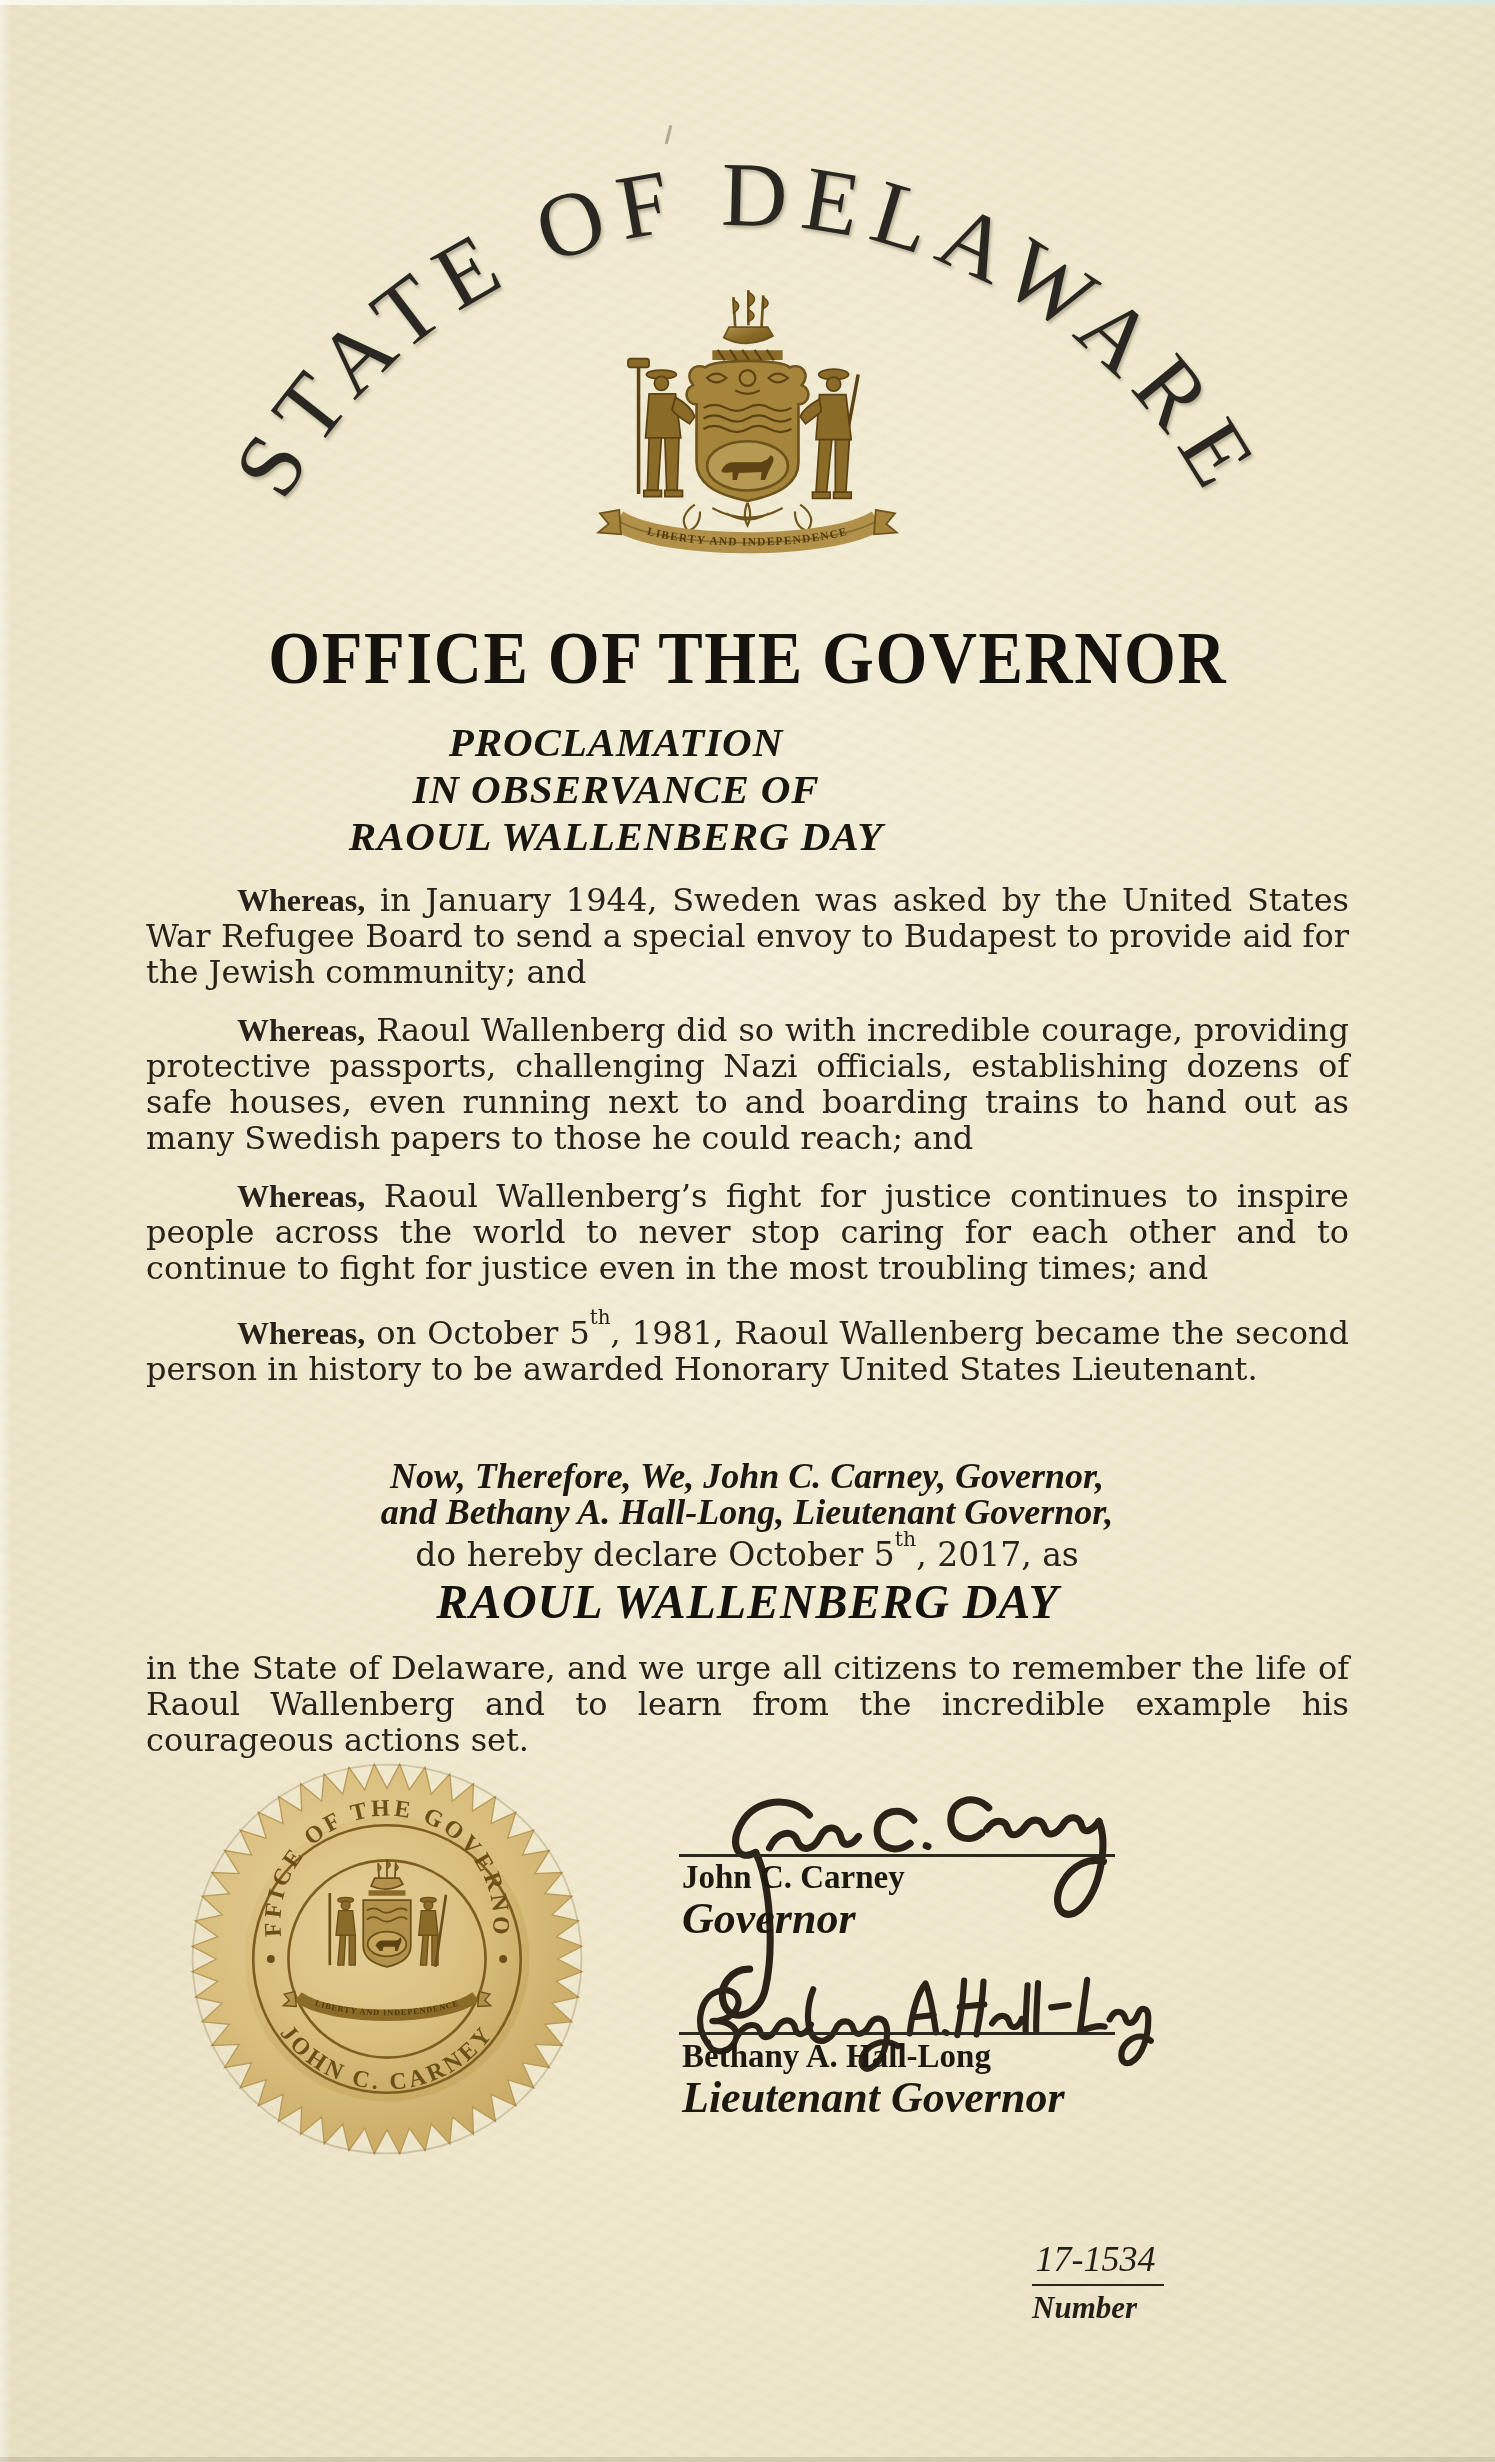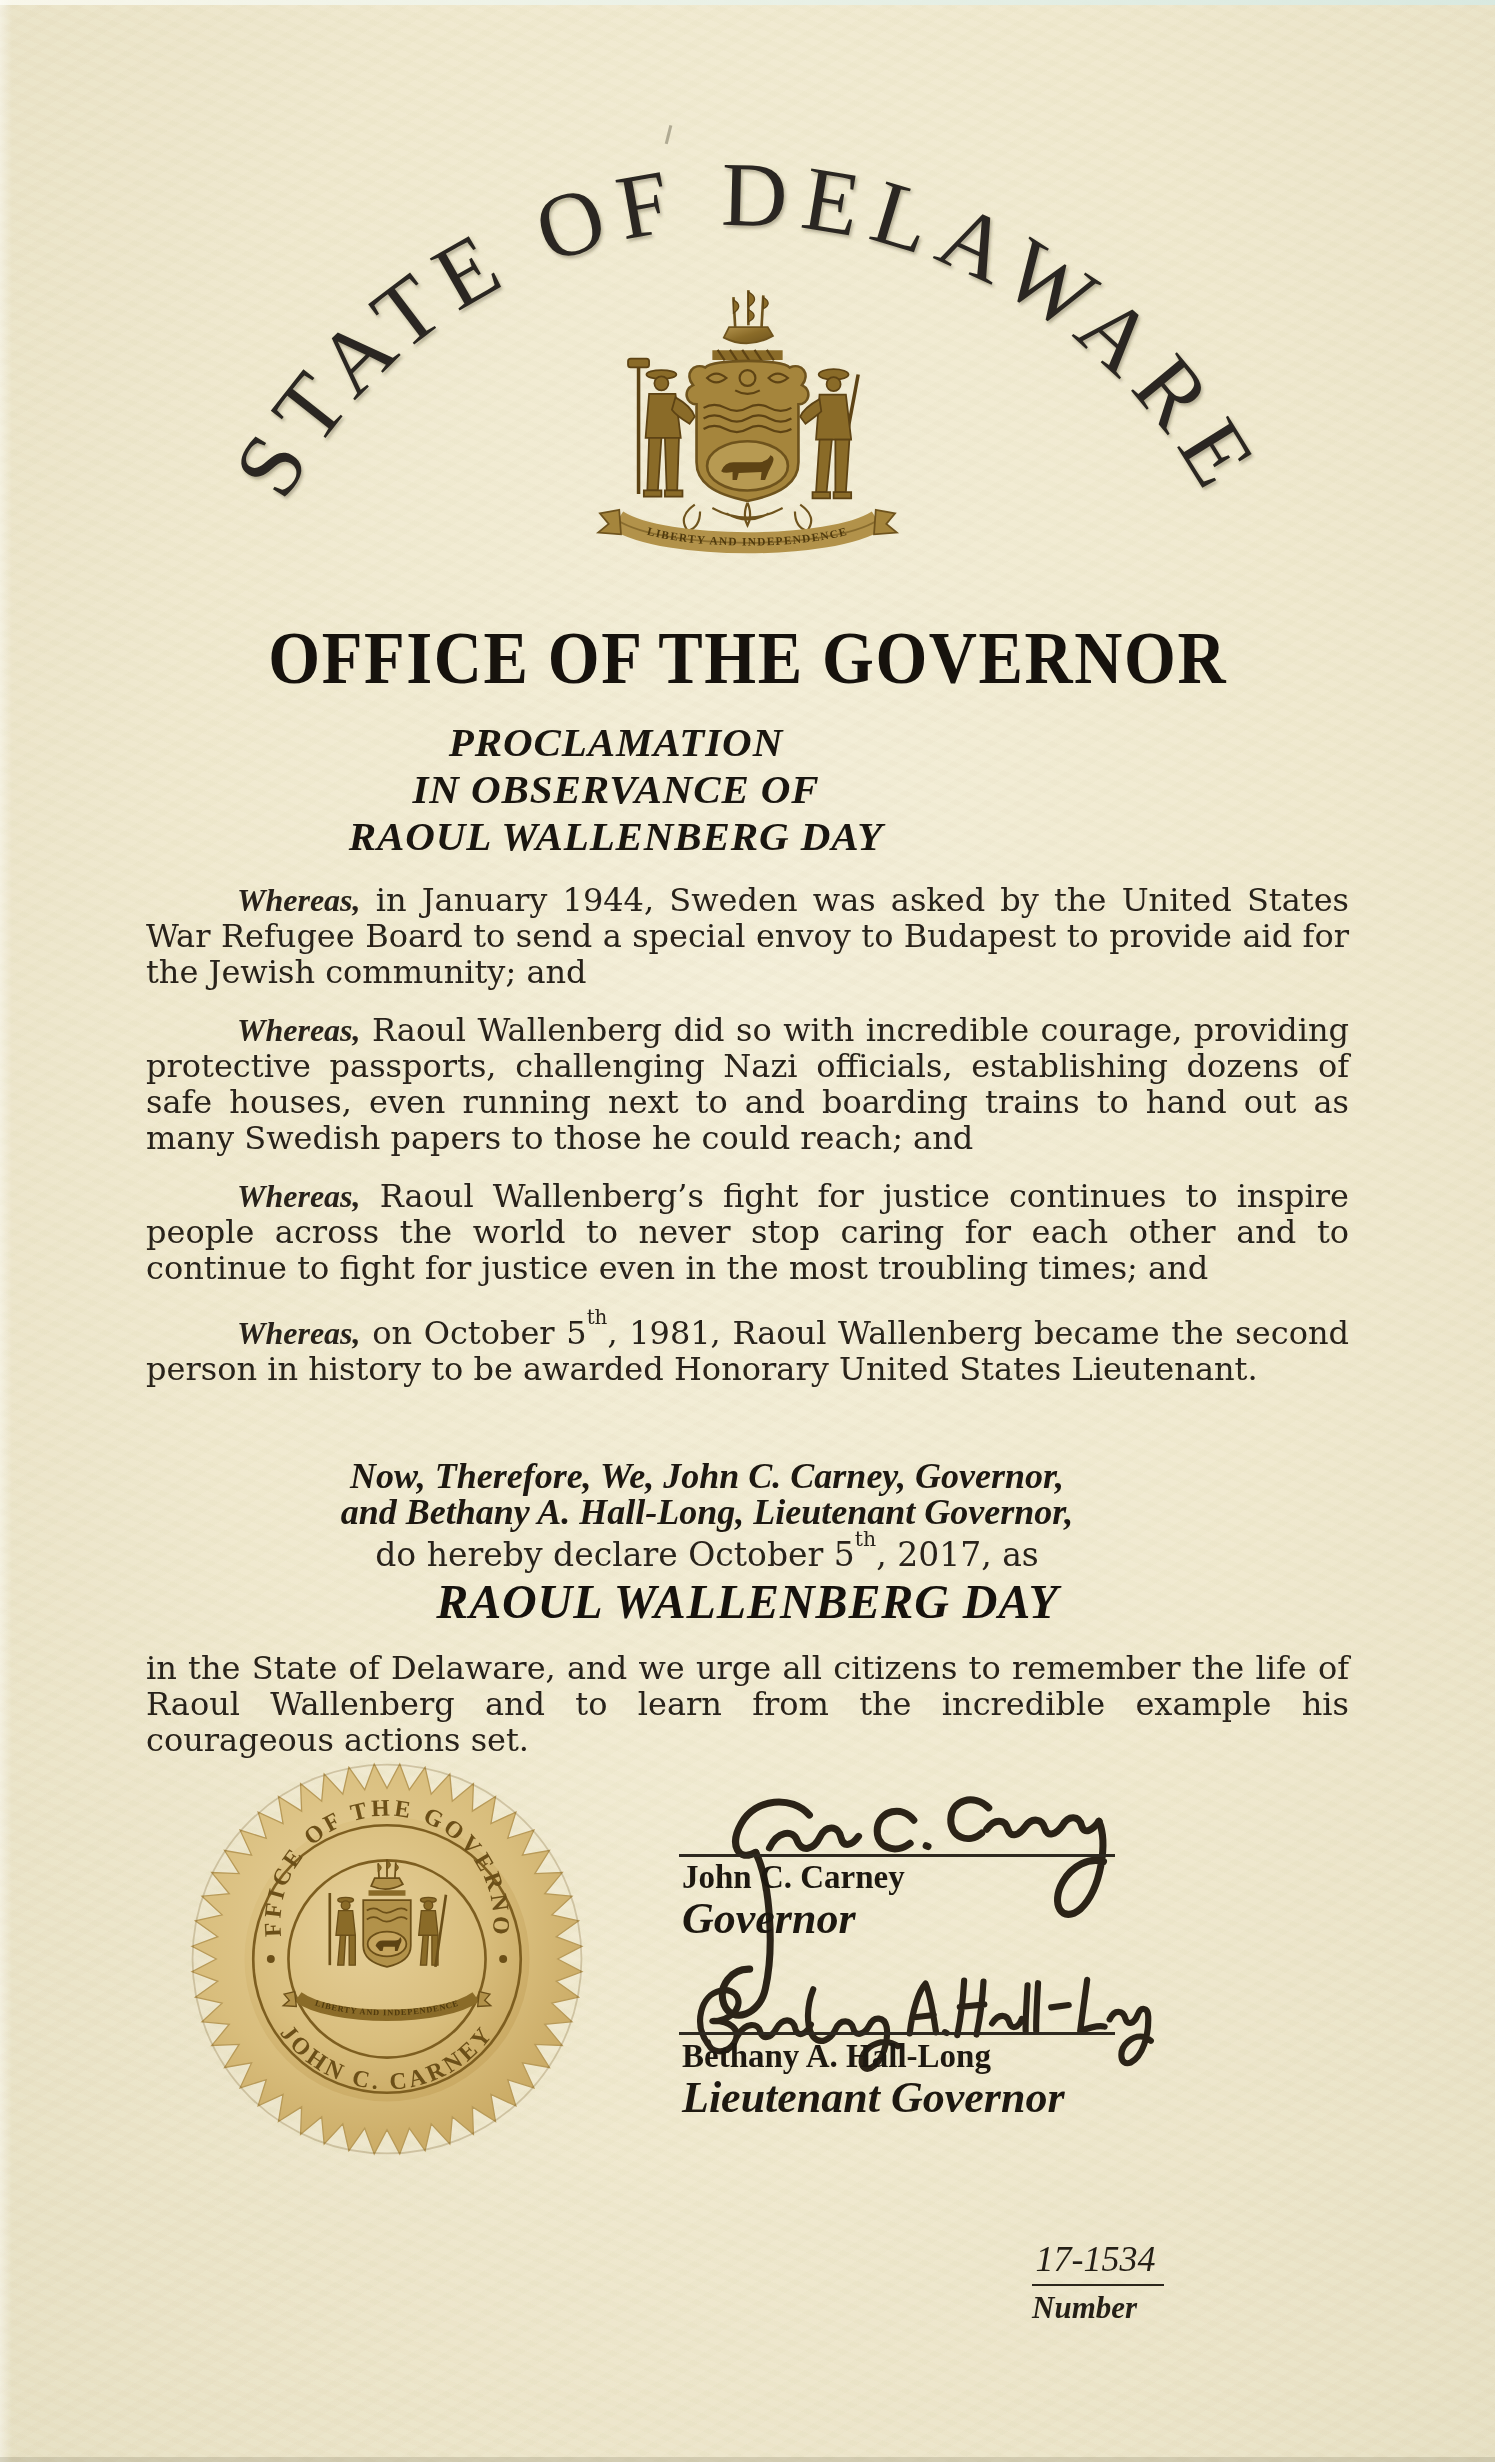--- a/index.html
+++ b/index.html
@@ -21,24 +21,24 @@
         font-family:"Liberation Serif",serif;font-weight:bold;font-size:74px;color:#16120d;
         letter-spacing:1.8px;}
   .office-title .squeeze{display:inline-block;transform:scaleX(.9);}
   .subtitle{left:0;top:719px;width:1232px;text-align:center;
         font-family:"Liberation Serif",serif;font-style:italic;font-weight:bold;
         font-size:41px;line-height:47px;color:#1a1610;letter-spacing:0.9px;}
 
   .body-block{left:146px;top:882px;width:1203px;font-size:32px;line-height:36px;
         text-align:justify;color:#28221a;}
   .body-block p{margin:0 0 22px 0;text-indent:91px;}
-  .lead{font-family:"Liberation Serif",serif;font-weight:bold;font-style:italic;}
+  .lead{font-family:"Liberation Serif",serif;font-weight:bold;}
   sup.th{font-size:0.62em;position:relative;top:-0.38em;letter-spacing:0;}
 
-  .therefore{left:0;top:1458px;width:1414px;text-align:center;color:#1d1811;}
+  .therefore{left:0;top:1458px;width:1414px;text-align:center;color:#1d1811;padding-left:40px;}
   .therefore .bi{font-family:"Liberation Serif",serif;font-weight:bold;font-style:italic;
         font-size:36px;line-height:36px;}
   .therefore .plain{font-size:33px;line-height:35px;color:#28221a;}
 
   .day-title{left:0;top:1574px;width:1495px;text-align:center;
         font-family:"Liberation Serif",serif;font-weight:bold;font-style:italic;
         font-size:48px;color:#16120d;letter-spacing:0.9px;}
 
   .closing{left:146px;top:1650px;width:1203px;font-size:32px;line-height:36px;
         text-align:justify;color:#28221a;}

